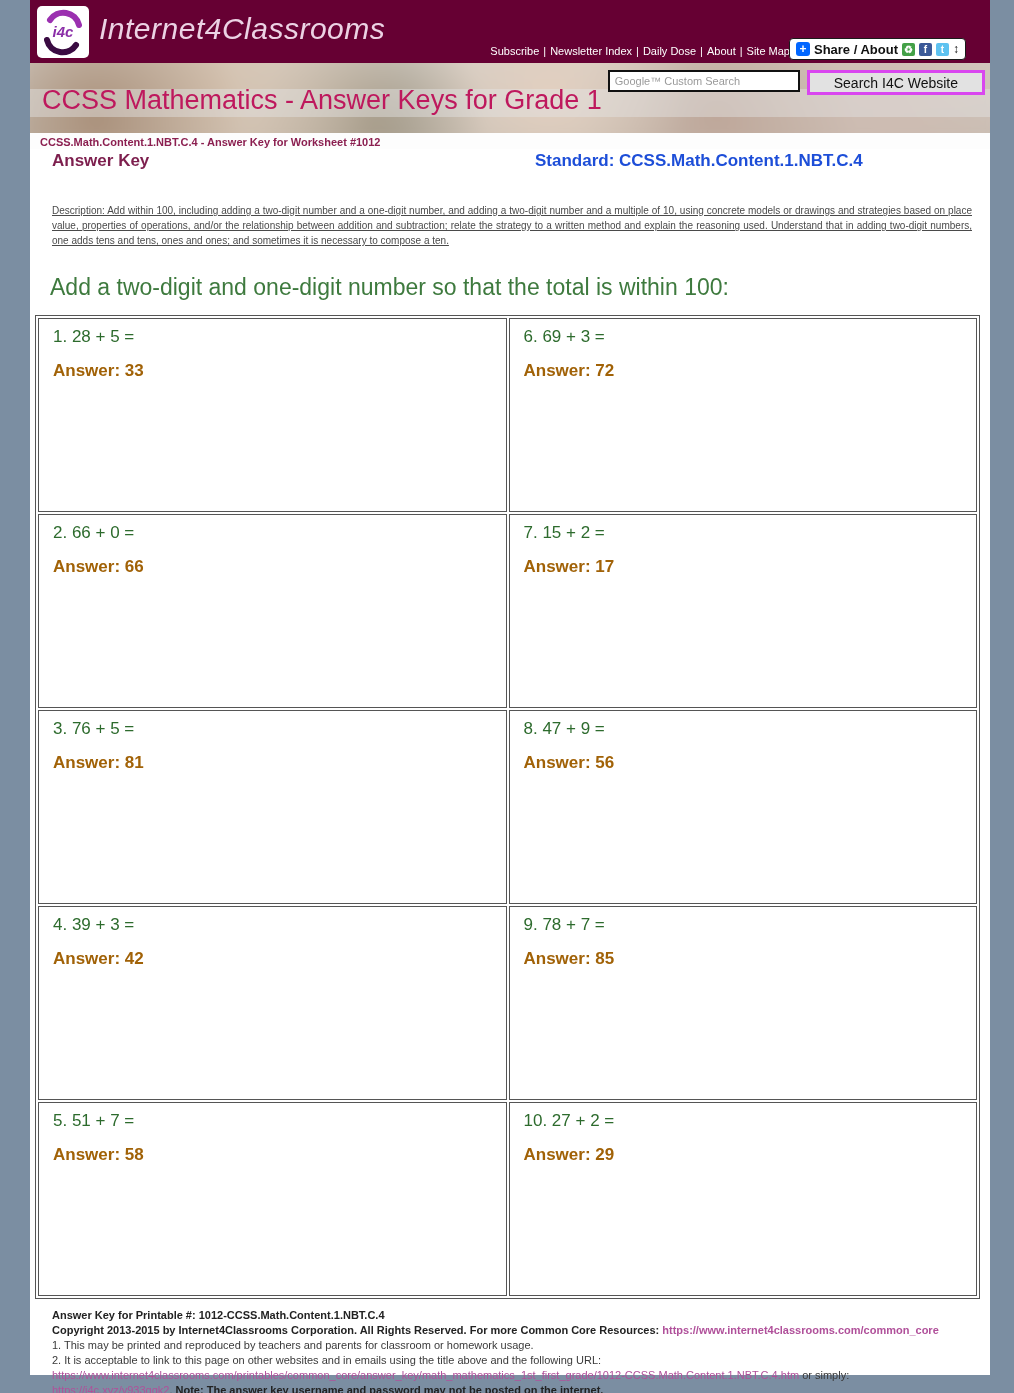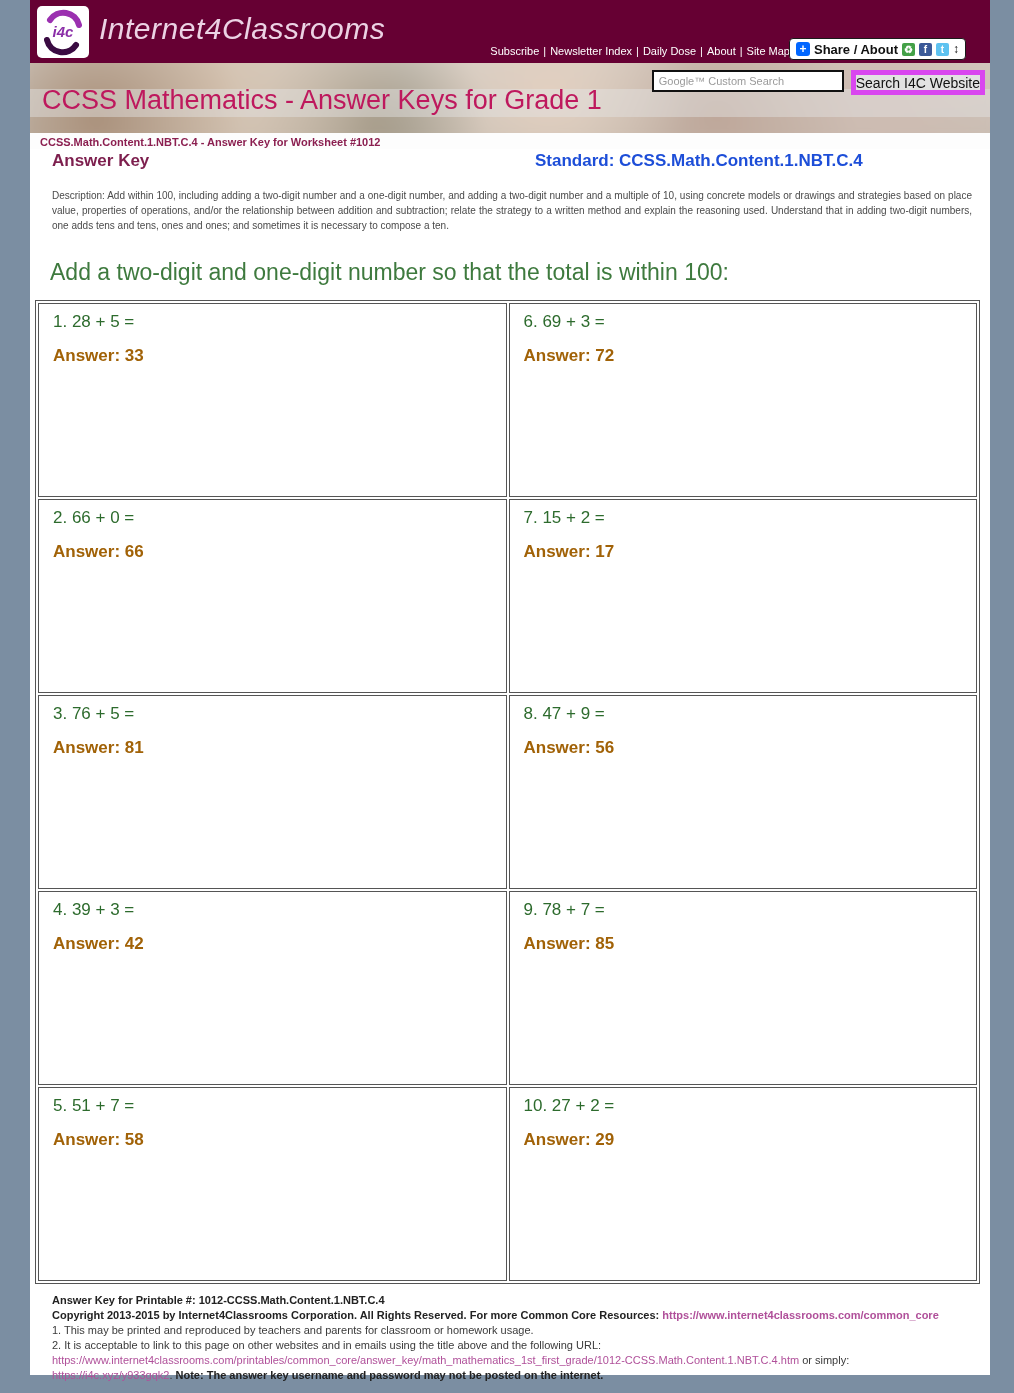--- a/index.html
+++ b/index.html
@@ -69,33 +69,33 @@
     position:absolute;left:12px;top:22px;margin:0;font-size:27px;font-weight:400;
     color:#be185d;
   }
   .searchbar{position:absolute;right:5px;top:7px;display:flex;align-items:flex-start;gap:7px;}
   .search-input{
     width:178px;height:18px;border:2px solid #111;font-size:11px;padding:0 5px;
     color:#333;font-family:"Liberation Sans", sans-serif;
   }
   .search-input::placeholder{color:#9a9a9a;font-size:11px;}
   .search-btn{
-    height:25px;background:#e2e2e2;border:5px solid #d946ef;font-size:14px;padding:0 0;
+    height:25px;background:#e2e2e2;border:3px solid #d946ef;font-size:14px;padding:0 24px;
     color:#111;font-family:"Liberation Sans", sans-serif;cursor:pointer;
   }
   
   .breadcrumb{
     padding:3px 0 1px 10px;font-size:11px;font-weight:bold;color:#8b1f50;background:#fdfdfd;
   }
   
   .keyhead{position:relative;margin-top:2px;height:22px;}
   .answer-key-label{position:absolute;left:22px;font-size:17px;font-weight:bold;color:#7d1f4e;}
   .standard-label{position:absolute;left:505px;font-size:17px;font-weight:bold;color:#1d4ed8;}
   
-  .desc{margin:15px 18px 0 22px;font-size:10px;line-height:15px;color:#4a4a4a;text-align:justify;}
+  .desc{margin:30px 18px 0 22px;font-size:10px;line-height:15px;color:#4a4a4a;text-align:justify;text-decoration:underline;}
   
   .instruction{margin:26px 0 0 20px;font-size:23px;font-weight:400;color:#3e7a3e;}
   
   table.problems{
     margin:14px 0 0 5px;border-collapse:separate;border-spacing:2px;
     border:1px solid #555;width:945px;background:#fff;
   }
   table.problems td{
     border:1px solid #555;width:50%;height:184px;vertical-align:top;padding:8px 0 0 14px;
   }

